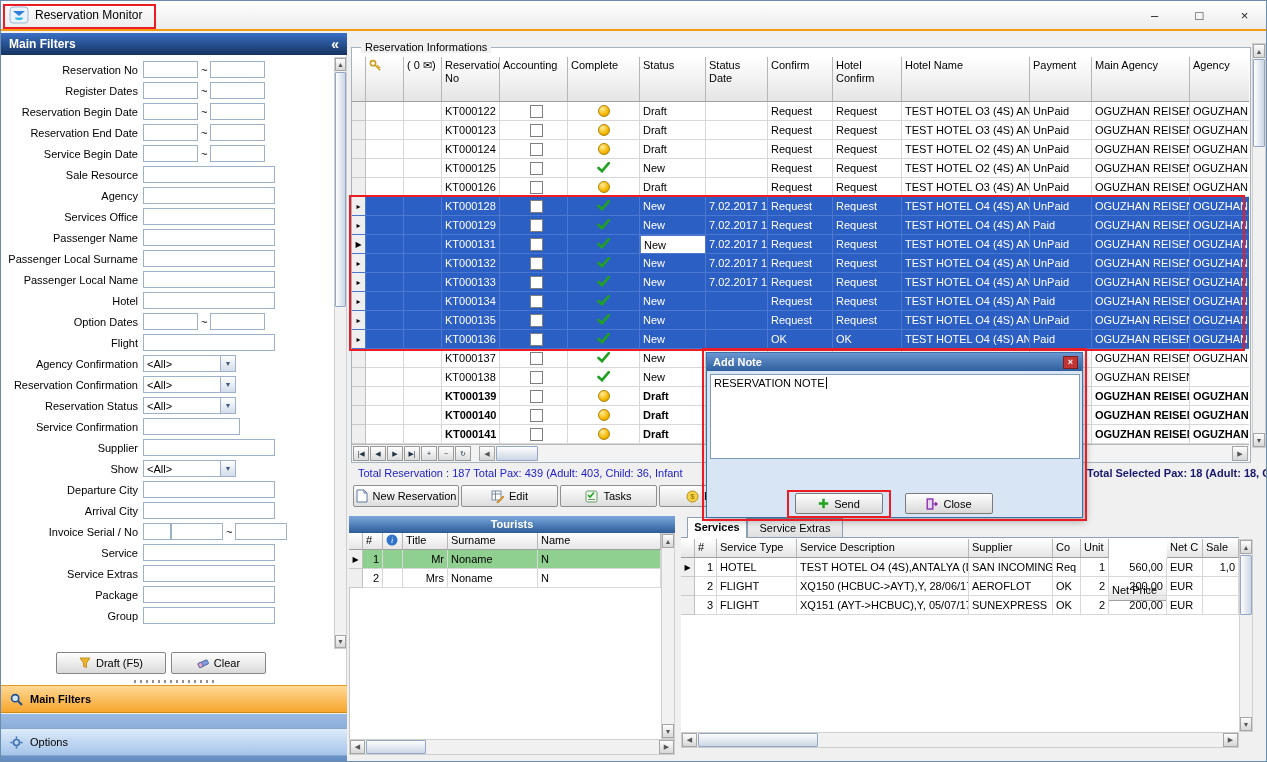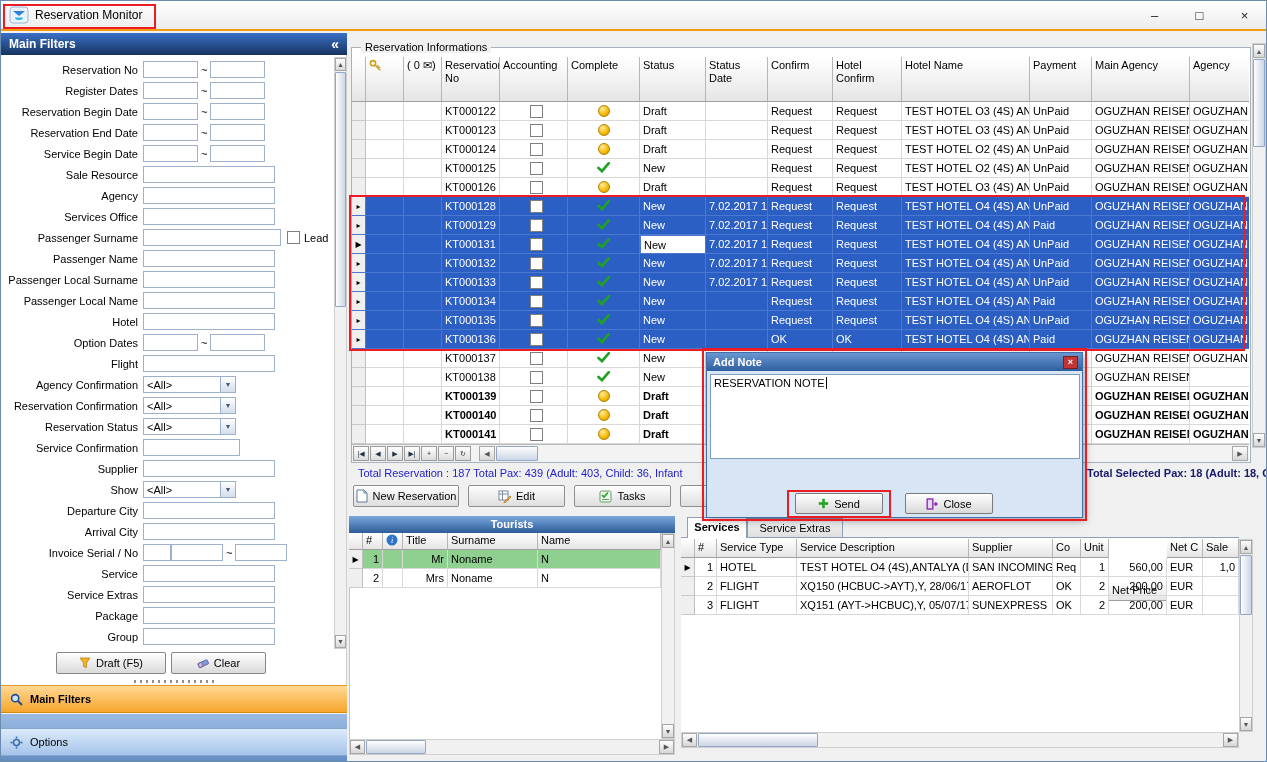--- a/index.html
+++ b/index.html
@@ -73,21 +73,21 @@
   .center{justify-content:center;}
   .right{justify-content:flex-end;}
   .draft-ball{width:12px;height:12px;border-radius:50%;border:1px solid #b08000;
               background:radial-gradient(circle at 35% 30%,#ffec9a,#f5b800 60%,#c98f00);display:inline-block;}
   #navrow{left:351px;top:443px;width:897px;height:18px;background:#f3f3f3;border-top:1px solid #b9b9b9;position:absolute;}
   #nav-buttons{position:absolute;left:1px;top:1px;display:flex;gap:1px;}
   .navbtn{width:16px;height:15px;background:linear-gradient(#fefefe,#dcdcdc);border:1px solid #9a9a9a;
           font-size:7px;display:flex;align-items:center;justify-content:center;color:#234;}
   #totals-left{left:357px;top:466px;color:#2222cc;position:absolute;white-space:nowrap;}
   #totals-right{left:1086px;top:466px;color:#18186e;position:absolute;white-space:nowrap;font-weight:bold;}
-  #toolbar{left:352px;top:484px;position:absolute;display:flex;gap:9px;}
+  #toolbar{left:352px;top:484px;position:absolute;display:flex;gap:2px;}
   .tb-btn{height:22px;background:linear-gradient(#fefefe,#dedede);border:1px solid #8f8f8f;border-radius:2px;
           display:flex;align-items:center;justify-content:center;gap:5px;}
   .tb-ic{display:inline-flex;align-items:center;}
   #main-grip{left:745px;top:509px;width:120px;}
 
   
   #tourists-titlebar{left:348px;top:515px;width:326px;height:17px;background:linear-gradient(#7aa7dc,#2d5c99);
                      color:#fff;font-weight:bold;text-align:center;line-height:17px;position:absolute;}
   #tourists-bg{left:348px;top:532px;width:312px;height:206px;background:#fff;border-left:1px solid #c6c6c6;position:absolute;}
   #tourists-grid{left:348px;top:532px;position:absolute;width:312px;}
@@ -185,26 +185,20 @@
           <span class="f-label">Sale Resource</span>
           <input class="f-input w-single" style="">
         </div>
         <div class="filter-row">
           <span class="f-label">Agency</span>
           <input class="f-input w-single" style="">
         </div>
         <div class="filter-row">
           <span class="f-label">Services Office</span>
           <input class="f-input w-single" style="">
-        </div>
-        <div class="filter-row">
-          <span class="f-label">Passenger Surname</span>
-          <input class="f-input w-lead" style="">
-          <span class="checkbox"></span>
-          <span class="lead-label">Lead</span>
         </div>
         <div class="filter-row">
           <span class="f-label">Passenger Name</span>
           <input class="f-input w-single" style="">
         </div>
         <div class="filter-row">
           <span class="f-label">Passenger Local Surname</span>
           <input class="f-input w-single" style="">
         </div>
         <div class="filter-row">

